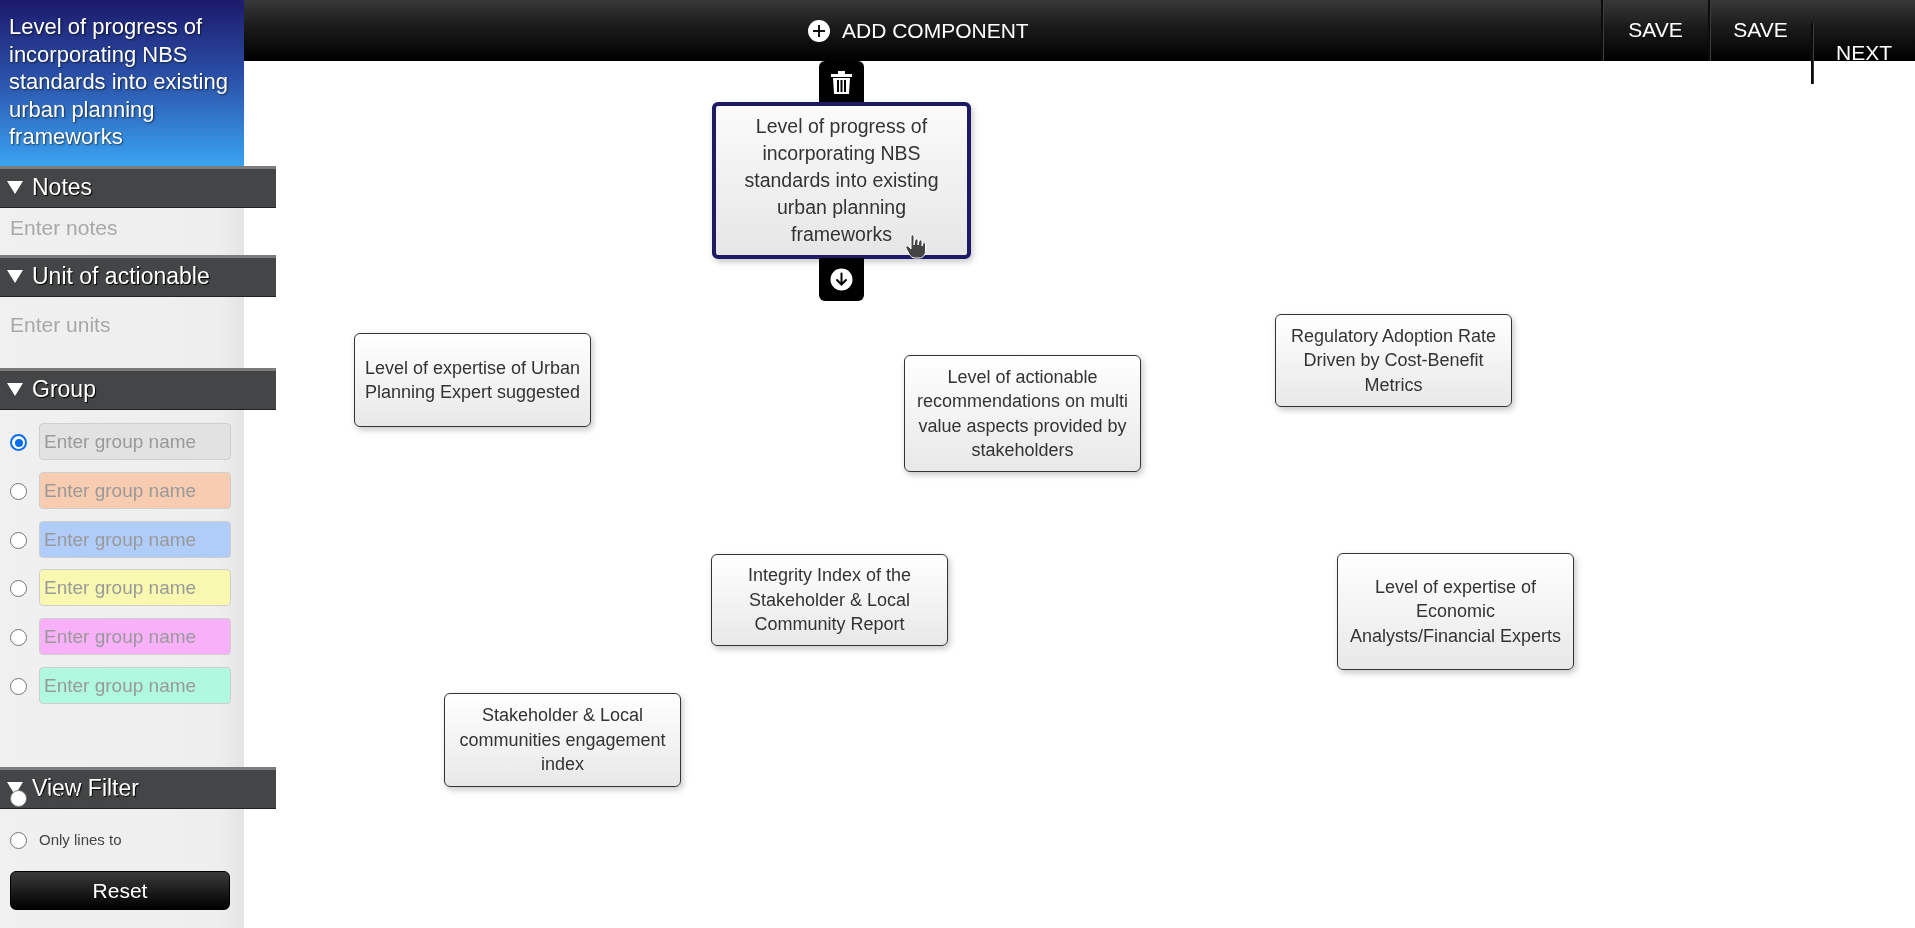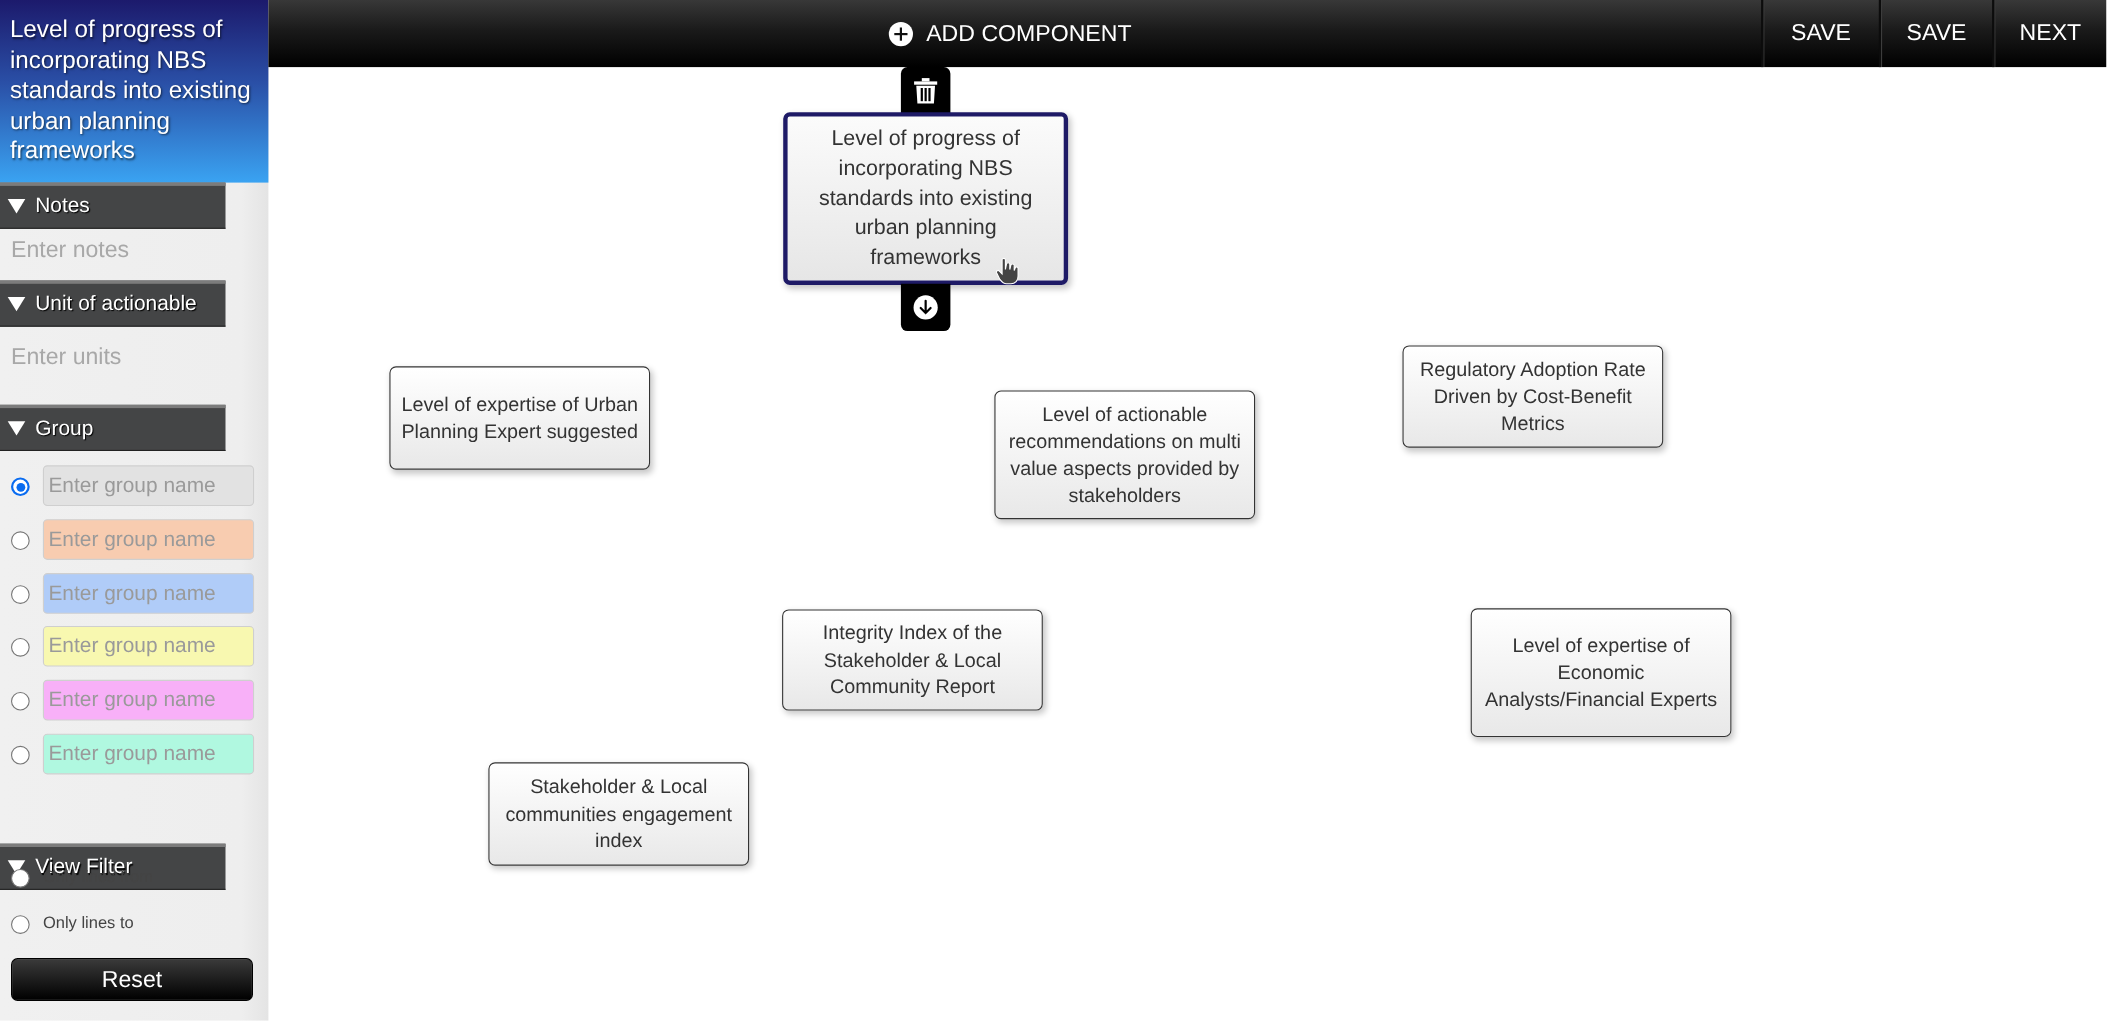--- a/index.html
+++ b/index.html
@@ -7,23 +7,23 @@
     font-family: "Liberation Sans", sans-serif; }
   #app { position: relative; width: 1915px; height: 928px; }
 
   
   .sidebar { position: absolute; left: 0; top: 0; width: 244px; height: 928px;
     background: linear-gradient(to right, #f0f0f0 0%, #eeeeee 90%, #e4e4e4 100%); }
   .sb-title { position: absolute; left: 0; top: 0; width: 244px; height: 166px;
     background: linear-gradient(to bottom, #1c1a6c 0%, #2a4fa6 45%, #3aa3f2 100%);
     color: #fff; font-size: 22px; line-height: 27.5px; padding: 13px 9px 0 9px;
     text-shadow: 1px 1px 2px rgba(0,0,0,0.6); }
-  .sb-head { position: absolute; left: 0; width: 205px; height: 42px;
+  .sb-head { position: absolute; left: 0; width: 276px; height: 42px;
     background: #444546; border-top: 3px solid #7c7c7c; border-bottom: 1px solid #222;
-    color: #fff; font-size: 19px; line-height: 37px; padding-left: 32px;
+    color: #fff; font-size: 23px; line-height: 37px; padding-left: 32px;
     text-shadow: 1px 1px 1px #000; }
   .sb-head .tri { position: absolute; left: 7px; top: 12px; width: 0; height: 0;
     border-left: 8px solid transparent; border-right: 8px solid transparent;
     border-top: 13px solid #fff; }
   .sb-text { position: absolute; left: 0; width: 244px; border: none; background: transparent;
     font-family: "Liberation Sans", sans-serif; font-size: 21px; color: #555; padding: 8px 10px; resize: none; outline: none; }
   .sb-text::placeholder { color: #a8a8a8; }
 
   .grp-row { position: absolute; left: 0; width: 244px; height: 40px; }
   .grp-row .radio { position: absolute; left: 10px; top: 12px; width: 17px; height: 17px;
@@ -137,21 +137,21 @@
     <div class="reset-btn">Reset</div>
   </div>
 
   <div class="topbar">
     <div class="add-comp">
       <span class="plus"></span>
       <span>ADD COMPONENT</span>
     </div>
     <div class="tb-btn" style="left:1357px;width:107px;">SAVE</div>
     <div class="tb-btn" style="left:1464px;width:103px;">SAVE</div>
-    <div class="tb-btn" style="left:1567px;width:104px;">NEXT</div>
+    <div class="tb-btn" style="left:1567px;width:104px;margin-top:23px;">NEXT</div>
   </div>
 
   <div class="tab trash">
     <svg width="23" height="24" viewBox="0 0 23 24">
       <rect x="1" y="3" width="21" height="3" fill="#fff"></rect>
       <rect x="8" y="0" width="7" height="3" fill="#fff"></rect>
       <path d="M3 7 H20 L19 23 H4 Z" fill="#fff"></path>
       <rect x="7" y="9" width="2" height="12" fill="#000"></rect>
       <rect x="10.5" y="9" width="2" height="12" fill="#000"></rect>
       <rect x="14" y="9" width="2" height="12" fill="#000"></rect>

